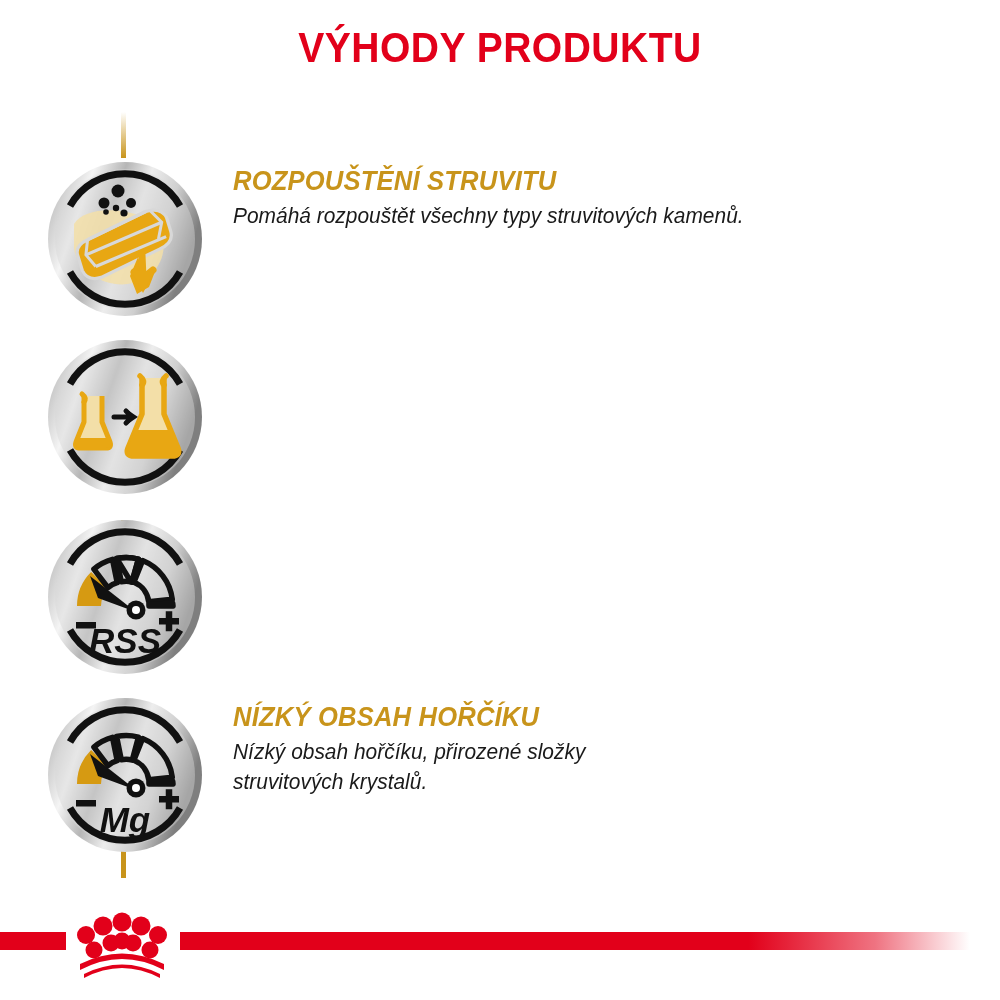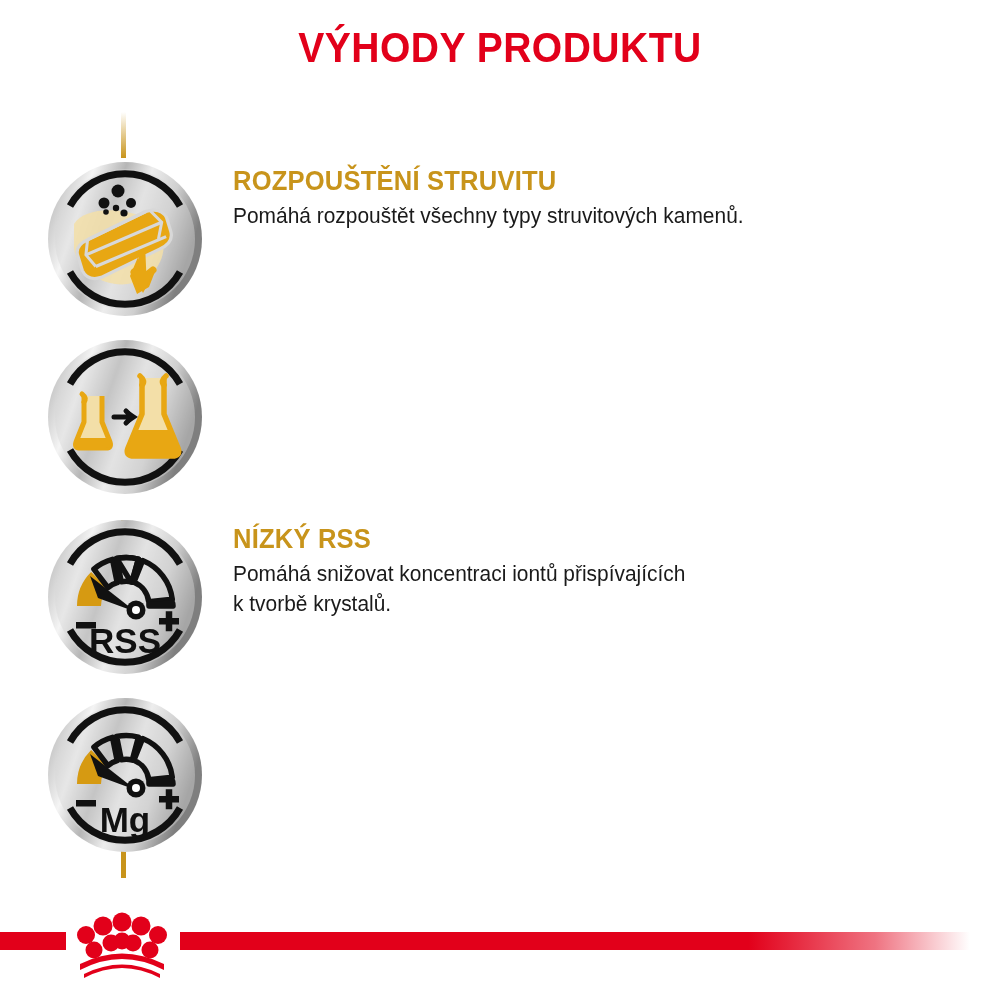--- a/index.html
+++ b/index.html
@@ -42,20 +42,21 @@
   }
 
   
   .benefits {
     position: absolute;
     left: 0;
     top: 0;
     width: 1000px;
     height: 900px;
     z-index: 1;
+    font-style: italic;
   }
   .benefit {
     position: absolute;
     left: 0;
     width: 1000px;
     height: 170px;
   }
   .benefit-icon {
     position: absolute;
     left: 46px;
@@ -266,25 +267,20 @@
       <circle cx="90" cy="92" r="9.5" fill="#111111"></circle>
       <circle cx="90" cy="92" r="4" fill="#FFFFFF"></circle>
 
       <rect x="30" y="104" width="20" height="6.5" fill="#111111"></rect>
       <rect x="113" y="100" width="20" height="6.5" fill="#111111"></rect>
       <rect x="119.75" y="93.25" width="6.5" height="20" fill="#111111"></rect>
 
       <text x="79" y="135" text-anchor="middle" font-family="Liberation Sans, sans-serif" font-size="35" font-weight="bold" fill="#111111">RSS</text>
     </svg>
 
-    <div class="benefit-text">
-      <p class="benefit-heading">NÍZKÝ RSS</p>
-      <p class="benefit-body">Pomáhá snižovat koncentraci iontů přispívajících
-k tvorbě krystalů.</p>
-    </div>
   </div>
 
   <div class="benefit" style="top:696px">
 
     <svg class="benefit-icon" viewBox="0 0 158 158">
       <defs>
         <linearGradient id="metal4" x1="0" y1="0" x2="1" y2="0.35">
           <stop offset="0%" stop-color="#8E8E8E"></stop>
           <stop offset="12%" stop-color="#C9C9C9"></stop>
           <stop offset="28%" stop-color="#F4F4F4"></stop>
@@ -309,20 +305,25 @@
       <circle cx="90" cy="92" r="9.5" fill="#111111"></circle>
       <circle cx="90" cy="92" r="4" fill="#FFFFFF"></circle>
 
       <rect x="30" y="104" width="20" height="6.5" fill="#111111"></rect>
       <rect x="113" y="100" width="20" height="6.5" fill="#111111"></rect>
       <rect x="119.75" y="93.25" width="6.5" height="20" fill="#111111"></rect>
 
       <text x="79" y="136" text-anchor="middle" font-family="Liberation Sans, sans-serif" font-size="35" font-weight="bold" fill="#111111">Mg</text>
     </svg>
 
+    <div class="benefit-text">
+      <p class="benefit-heading">NÍZKÝ OBSAH HOŘČÍKU</p>
+      <p class="benefit-body">Nízký obsah hořčíku, přirozené složky
+struvitových krystalů.</p>
+    </div>
   </div>
 
 </div>
 
 <div class="footer">
   <div class="footer-bar-left"></div>
   <div class="footer-bar-right"></div>
 
   <svg class="crown-logo" viewBox="0 0 112 72">
     <g fill="#E2001A">

